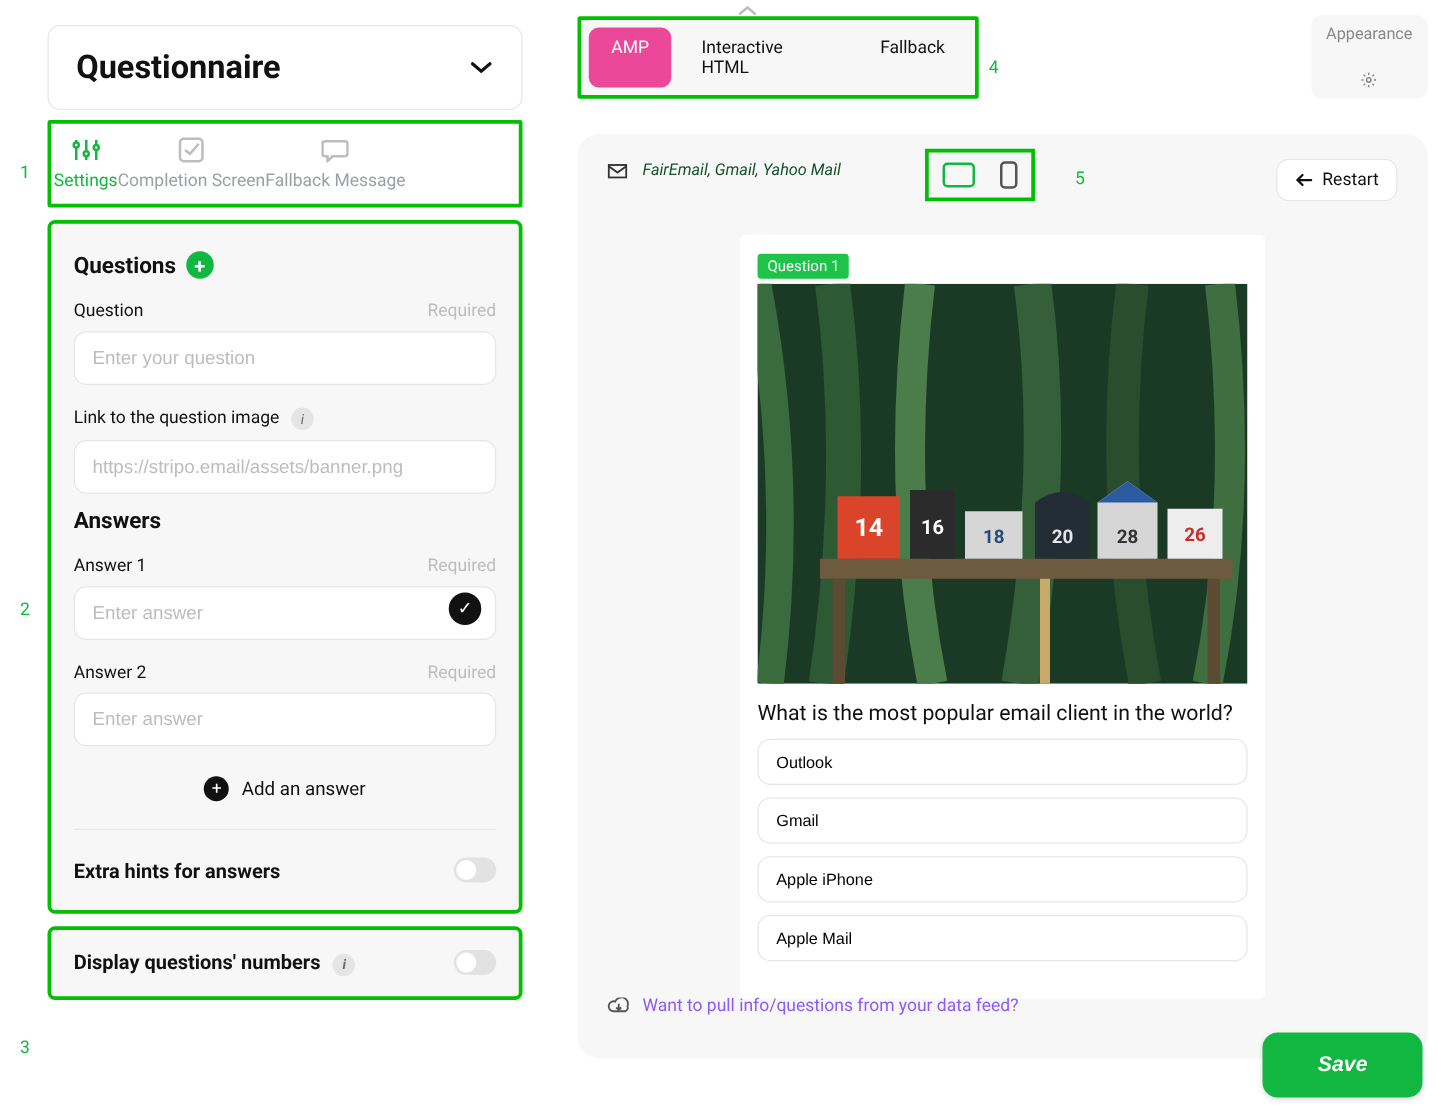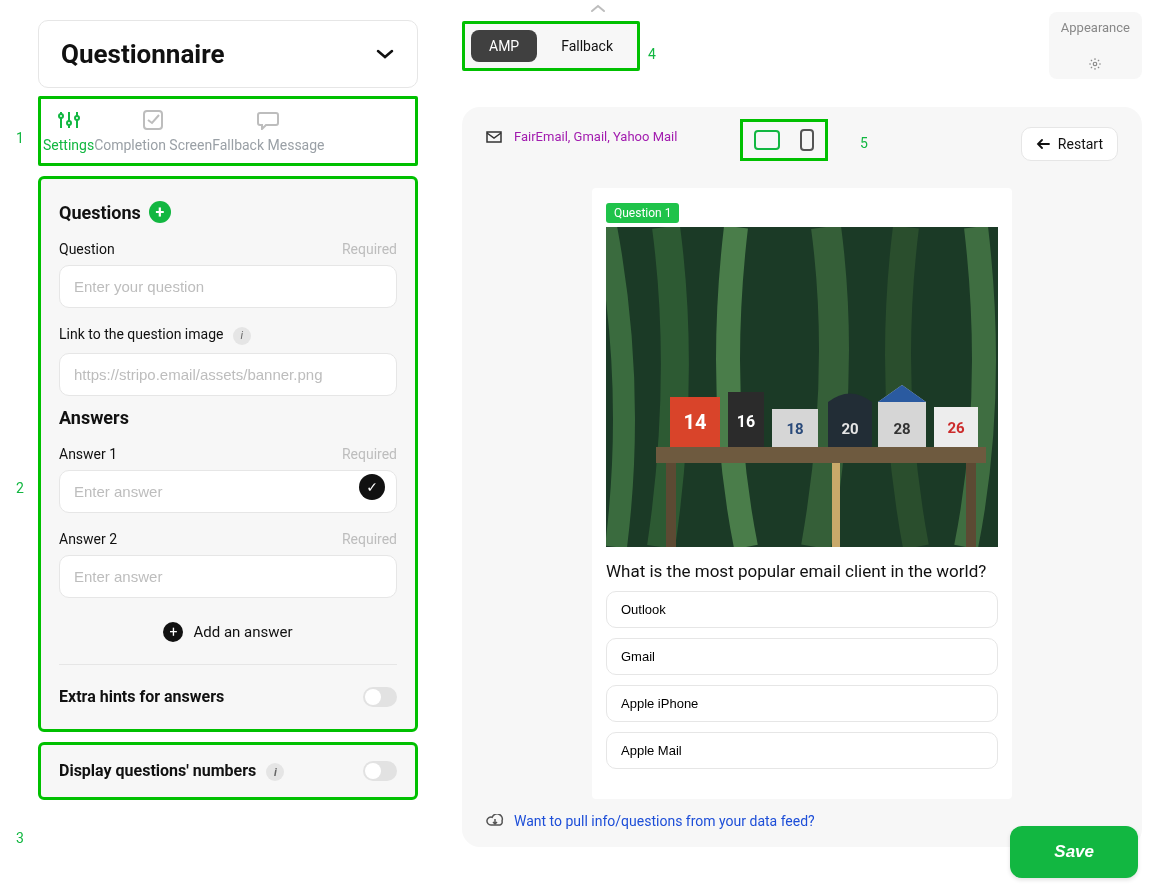--- a/index.html
+++ b/index.html
@@ -104,33 +104,33 @@
   .right-col { position:absolute; left:462px; top:12px; width:680px; }
   .top-row { display:flex; align-items:center; gap: 250px; }
   .view-tabs {
     border: 3px solid #00c000; border-radius:2px;
     background: #f7f7f7; padding: 6px; display:flex; gap:6px;
   }
   .view-tab {
     padding: 8px 18px; border-radius: 8px; font-size: 14px; cursor: pointer;
     background:#f7f7f7;
   }
-  .view-tab.active { background:#404040; color:#fff; }
+  .view-tab.active { background:#ec4899; color:#fff; }
   .appearance {
     margin-left: auto; background:#f7f7f7; border-radius:8px;
     padding: 8px 12px; font-size:13px; color:#888;
     display:flex; align-items:center; gap:22px; cursor:pointer;flex-direction:column;
   }
   .preview-card {
     background:#f7f7f7; border-radius:18px; margin-top: 28px;
     padding: 22px 24px; min-height: 740px; position:relative;
   }
   .preview-top { display:flex; align-items:center; gap:12px;}
   .mail-icon { color:#333; }
-  .clients { font-size:13px; color:#a21caf;}
+  .clients { font-size:13px; color:#14532d;font-style:italic;}
   .device-box {
     border: 3px solid #00c000; position:absolute; left: 278px; top: 12px;
     padding: 6px 10px; display:flex; gap:18px; align-items:center;
   }
   .dev-btn { cursor:pointer; }
   .restart {
     position:absolute; right:24px; top:20px;
     background:#fff; border:1px solid #e6e6e6; border-radius:10px;
     padding: 8px 14px; font-size:14px; display:flex; align-items:center; gap:8px; cursor:pointer;
   }
@@ -148,22 +148,22 @@
     display:block;
   }
   .q-text { font-size:17px; margin-top:14px; }
   .ans-btn {
     width: 100%;
     border:1px solid #e6e6e6; border-radius:10px;
     background:#fff; padding: 10px 14px; text-align:left;
     font-size:13px; margin-top:10px; cursor:pointer;
   }
   .feed-row {
-    position:absolute; left: 24px; bottom: 18px;
-    display:flex; align-items:center; gap:10px; font-size:14px; color:#1d4ed8;
+    position:absolute; left: 24px; bottom: 34px;
+    display:flex; align-items:center; gap:10px; font-size:14px; color:#8b5cf6;
   }
   .save-btn {
     position:absolute; right: 12px; bottom: 10px;
     background:#12b741; color:#fff; font-size:17px; font-weight:600;
     border:none; border-radius:12px; padding: 16px 44px; cursor:pointer;
     box-shadow: 0 2px 4px rgba(0,0,0,.12);
     font-style: italic;
   }
   svg { display:block; }
 </style>
@@ -282,20 +282,21 @@
       </span>
       <div class="toggle"></div>
     </div>
   </div>
 </div>
 
 <div class="right-col">
   <div class="top-row">
     <div class="view-tabs">
       <div class="view-tab active">AMP</div>
+      <div class="view-tab">Interactive HTML</div>
       <div class="view-tab">Fallback</div>
     </div>
     <span class="annot-num" style="position:static;margin-left:-242px;margin-top:16px;">4</span>
     <div class="appearance">
       <span>Appearance</span>
       <span>
         <svg width="14" height="14" viewBox="0 0 24 24">
             <circle cx="12" cy="12" r="3" stroke="#888" stroke-width="2" fill="none"></circle>
             <path d="M12 2v3M12 19v3M2 12h3M19 12h3M4.9 4.9l2.1 2.1M17 17l2.1 2.1M4.9 19.1l2.1-2.1M17 7l2.1-2.1" stroke="#888" stroke-width="2"></path>
           </svg>

